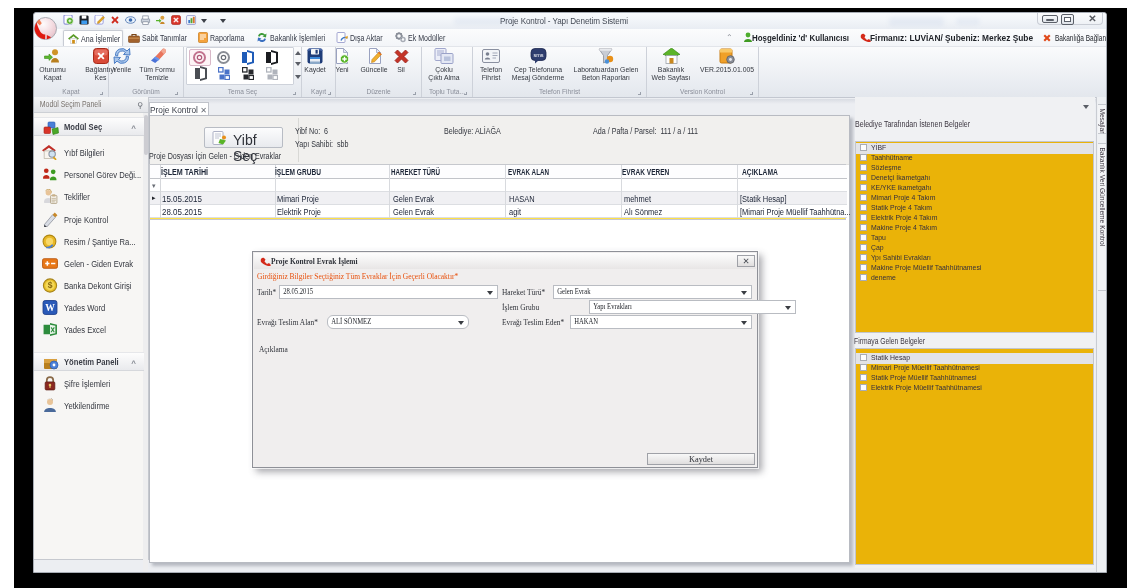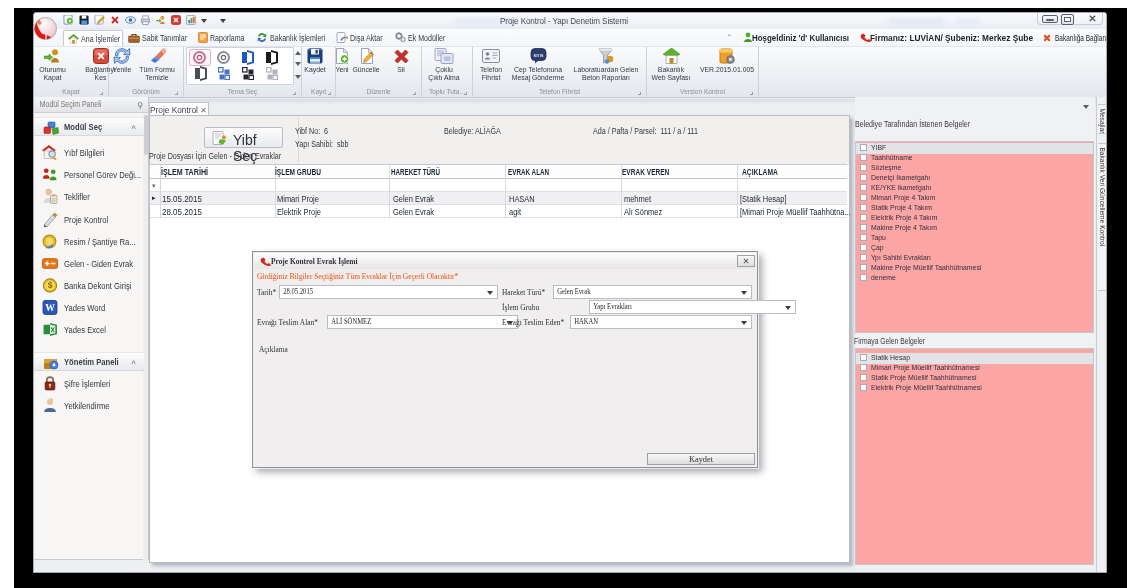--- a/index.html
+++ b/index.html
@@ -34,21 +34,21 @@
   .ltext { position:absolute; left:30px; top:0; white-space:nowrap; transform:scaleX(.92); transform-origin:0 50%; }
   .larr { position:absolute; right:8px; top:0; color:#8a8e96; font-size:8px; }
   #ctab { left:115px; top:89px; width:60px; height:14px; background:#fff; border:1px solid #c0c3ca; border-bottom:none; font-size:8.3px; color:#3a3e48; line-height:14px; white-space:nowrap; }
   #cpanel { left:115px; top:102px; width:701px; height:448px; background:#fff; border:1px solid #b8bbc2; box-shadow:3px 3px 3px rgba(130,134,145,.5); }
   .clabel { position:absolute; font-size:8.3px; color:#33363e; white-space:nowrap; transform:scaleX(.86); transform-origin:0 50%; }
   .gh { position:absolute; font-size:8.3px; font-weight:bold; color:#1c2536; white-space:nowrap; transform:scaleX(.79); transform-origin:0 50%; }
   .gc { position:absolute; font-size:8.3px; color:#20283a; white-space:nowrap; transform:scaleX(.9); transform-origin:0 50%; }
   .gline { position:absolute; background:#d8dade; }
   #rpanel { left:821px; top:84px; width:240px; height:471px; background:#f0f1f3; }
   .rlabel { position:absolute; font-size:8.3px; color:#3c3640; white-space:nowrap; transform:scaleX(.85); transform-origin:0 50%; }
-  .rlist { position:absolute; background:#fca5a5; border:1px solid #c3c6cc; }
+  .rlist { position:absolute; background:#eab308; border:1px solid #c3c6cc; }
   .citem { position:absolute; left:1px; font-size:8px; color:#352f3d; height:10px; line-height:10px; white-space:nowrap; margin-top:-1px; }
   .cbox { position:absolute; left:3px; top:1px; width:7px; height:7px; background:#fdfdfd; border:1px solid #a9acb4; }
   .ctext { position:absolute; left:14px; top:0; transform:scaleX(.86); transform-origin:0 50%; }
   #vtabs { left:1062px; top:84px; width:12px; height:477px; background:#eef0f3; border-left:1px solid #c9ccd2; }
   .vtab { position:absolute; left:1px; width:10px; background:#f3f4f6; border:1px solid #c5c8ce; border-left:none; font-size:7.8px; color:#3c3640; }
   .vtab span { writing-mode:vertical-rl; display:block; padding-top:4px; white-space:nowrap; transform:scaleY(.85); transform-origin:50% 0; }
   #dlg { left:218px; top:238px; width:506px; height:217px; background:#f0eeee; border:1px solid #8e9097; box-shadow:0 0 0 1px rgba(255,255,255,.75), 4px 4px 7px rgba(60,60,70,.45);font-family:Liberation Serif, serif; }
   #dlgtitle { position:absolute; left:1px; top:1px; width:502px; height:16px; background:linear-gradient(#fdfdfd,#e8e6e6); font-size:8.8px; font-weight:bold; color:#2e3138; line-height:16px; }
   #dlgtitle .tx { display:inline-block; transform:scaleX(.84); transform-origin:0 50%; margin-left:17px; }
   .dlabel { position:absolute; font-size:8.3px; color:#2e3138; white-space:nowrap; transform:scaleX(.89); transform-origin:0 50%; }
@@ -301,21 +301,21 @@
       </div>
     <div class="big" style="left:291px;width:34px;">
         <svg width="16" height="16" viewBox="0 0 16 16">
           <path d="M2.5 .5 9.5 .5 13.5 4.5 13.5 15.5 2.5 15.5Z" fill="#fdfdfe" stroke="#9aa2c0" stroke-width="1"></path>
           <path d="M9.5 .5 9.5 4.5 13.5 4.5Z" fill="#e4e8f0" stroke="#9aa2c0" stroke-width=".8"></path>
           <circle cx="10.5" cy="11" r="4.2" fill="#58b428" stroke="#fff" stroke-width=".8"></circle>
           <path d="M10.5 8.8v4.4M8.3 11h4.4" stroke="#fff" stroke-width="1.4"></path>
         </svg>
         <span>Yeni</span>
       </div>
-    <div class="big" style="left:312px;width:40px;">
+    <div class="big" style="left:320px;width:40px;">
         <svg width="17" height="16" viewBox="0 0 17 16">
           <path d="M3.5 .5 10.5 .5 14.5 4.5 14.5 15.5 3.5 15.5Z" fill="#fdfdfe" stroke="#9aa2c0" stroke-width="1"></path>
           <path d="M10.5 .5 10.5 4.5 14.5 4.5Z" fill="#e4e8f0" stroke="#9aa2c0" stroke-width=".8"></path>
           <path d="M6 11.5 13 4 15.5 6.2 8.5 13.8 5.5 14.5Z" fill="#f0b030" stroke="#c08018" stroke-width=".6"></path>
           <path d="M13 4 15.5 6.2 14.6 7.1 12.1 4.9Z" fill="#e86820"></path>
         </svg>
         <span>Güncelle</span>
       </div>
     <div class="big" style="left:352px;width:30px;">
         <svg width="17" height="16" viewBox="0 0 17 16">
@@ -512,21 +512,21 @@
           <path d="M8 8 14 9.5 11 13.5 6.5 12Z" fill="#58b428"></path>
           <circle cx="12" cy="6.5" r="2" fill="#e89018"></circle>
         </svg>
       <span style="position:absolute;left:28px;top:4px;font-size:14px;color:#2e3138;">Yibf Seç</span>
     </div>
     <div class="clabel" style="left:261px;top:113px;">Yibf No:&nbsp;&nbsp;6</div>
     <div class="clabel" style="left:261px;top:126px;">Yapı Sahibi:&nbsp;&nbsp;sbb</div>
     <div class="clabel" style="left:410px;top:113px;">Belediye: ALİAĞA</div>
     <div class="clabel" style="left:559px;top:113px;">Ada / Pafta / Parsel:&nbsp;&nbsp;111 / a / 111</div>
     <div class="clabel" style="left:115px;top:138px;">Proje Dosyası İçin Gelen - Giden Evraklar</div>
-    <div class="abs" style="left:115px;top:151px;width:697px;height:40px;border:1px solid #c6c8cd;background:#86efac;">
+    <div class="abs" style="left:115px;top:151px;width:697px;height:56px;border:1px solid #c6c8cd;background:#fde047;">
       <div class="abs" style="left:0;top:0;width:697px;height:14px;background:#fdfdfe;border-bottom:1px solid #c2c4c9;"></div>
       <div class="abs" style="left:0;top:14px;width:697px;height:13px;background:#fff;border-bottom:1px solid #dcdee2;"></div>
       <div class="abs" style="left:0;top:27px;width:697px;height:13px;background:#f0f0f3;border-bottom:1px solid #dcdee2;"></div>
       <div class="abs" style="left:0;top:40px;width:697px;height:13px;background:#fff;border-bottom:1px solid #dcdee2;"></div>
       <div class="abs" style="left:10px;top:0;width:1px;height:53px;background:#d5d7db;"></div>
       <div class="gline" style="left:125px;top:0;width:1px;height:53px;"></div>
       <div class="gline" style="left:239px;top:0;width:1px;height:53px;"></div>
       <div class="gline" style="left:355px;top:0;width:1px;height:53px;"></div>
       <div class="gline" style="left:471px;top:0;width:1px;height:53px;"></div>
       <div class="gline" style="left:587px;top:0;width:1px;height:53px;"></div>
@@ -652,20 +652,20 @@
         </svg>
       <div class="btn" style="left:484px;top:3px;width:18px;height:12px;line-height:11px;font-size:8.5px;color:#4a4e55;">✕</div>
       <div class="abs" style="left:4px;top:20px;font-size:8.3px;color:#e8500c;white-space:nowrap;transform:scaleX(.9);transform-origin:0 50%;">Girdiğiniz Bilgiler Seçtiğiniz Tüm Evraklar İçin Geçerli Olacaktır*</div>
       <div class="dlabel" style="left:4px;top:36px;">Tarih*</div>
       <div class="combo" style="left:26px;top:33px;width:219px;"><span class="tx">28.05.2015</span></div>
       <div class="dlabel" style="left:249px;top:36px;">Hareket Türü*</div>
       <div class="combo" style="left:300px;top:33px;width:199px;"><span class="tx">Gelen Evrak</span></div>
       <div class="dlabel" style="left:249px;top:51px;">İşlem Grubu</div>
       <div class="combo" style="left:292px;top:48px;width:207px;margin-left:44px;"><span class="tx">Yapı Evrakları</span></div>
       <div class="dlabel" style="left:4px;top:66px;">Evrağı Teslim Alan*</div>
-      <div class="combo" style="left:74px;top:63px;width:191px;"><span class="tx">ALİ SÖNMEZ</span></div>
+      <div class="combo" style="left:74px;top:63px;width:142px;border-radius:6px;"><span class="tx">ALİ SÖNMEZ</span></div>
       <div class="dlabel" style="left:249px;top:66px;">Evrağı Teslim Eden*</div>
       <div class="combo" style="left:317px;top:63px;width:182px;"><span class="tx">HAKAN</span></div>
       <div class="dlabel" style="left:6px;top:93px;">Açıklama</div>
       <div class="btn" style="left:394px;top:201px;width:108px;height:12px;line-height:11px;">Kaydet</div>
     </div>
   </div>
 </div>
 
 </body></html>

